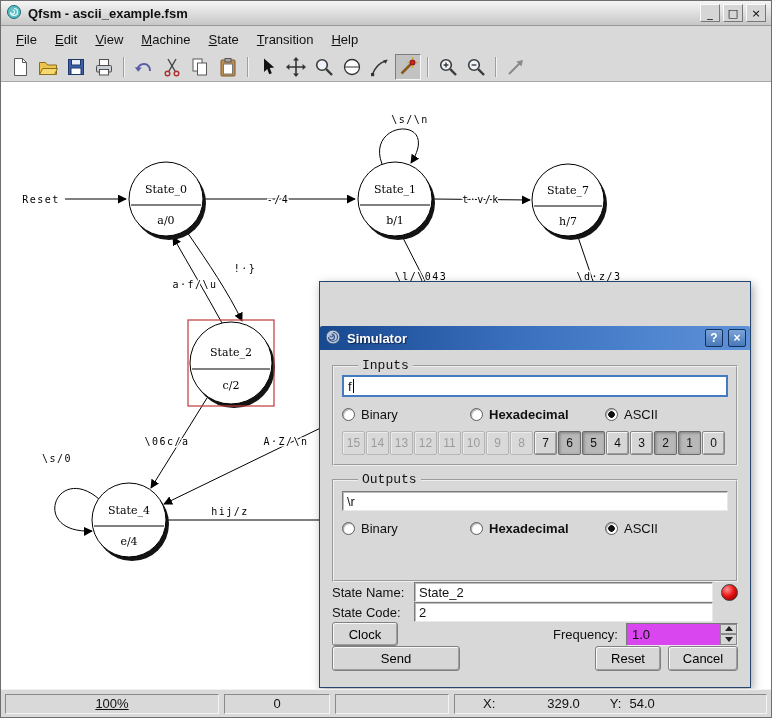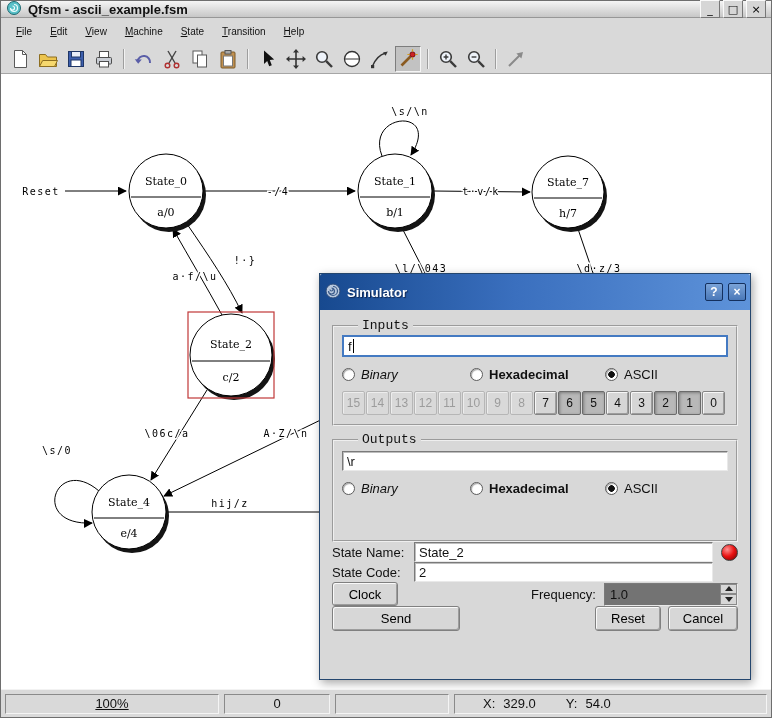--- a/index.html
+++ b/index.html
@@ -2,61 +2,61 @@
 <html><head>
 <meta charset="utf-8">
 <style>
   * { margin:0; padding:0; box-sizing:border-box; }
   html,body { width:772px; height:718px; }
   body { font-family:"Liberation Sans","DejaVu Sans",sans-serif; font-size:13px; background:#808080; color:#111; }
 
   .window { width:772px; height:718px; background:#d9d9d9; border:1px solid #6e6e6e; display:flex; flex-direction:column; }
 
   
-  .titlebar { height:17px; background:linear-gradient(#f5f5f5,#c7c7c7); border-bottom:1px solid #979797; display:flex; align-items:center; padding:0 5px; gap:6px; flex:0 0 auto; }
+  .titlebar { height:25px; background:linear-gradient(#f5f5f5,#c7c7c7); border-bottom:1px solid #979797; display:flex; align-items:center; padding:0 5px; gap:6px; flex:0 0 auto; }
   .titlebar .title { font-weight:bold; font-size:13px; flex:1; white-space:nowrap; }
   .win-btn { width:20px; height:18px; background:#d6d6d6; border:1px solid; border-color:#fafafa #777 #777 #fafafa; font-size:11px; line-height:1; display:flex; align-items:center; justify-content:center; font-family:"DejaVu Sans",sans-serif; }
   .win-btns { display:flex; gap:3px; }
 
   
   .menubar { height:26px; display:flex; align-items:center; padding:0 6px; background:#d9d9d9; flex:0 0 auto; }
-  .menu-item { display:inline-block; padding:3px 9px; font-size:10px; }
+  .menu-item { display:inline-block; padding:3px 9px; font-size:13px; }
   .menu-item::first-letter { text-decoration:underline; }
 
   
   .toolbar { height:30px; display:flex; align-items:center; padding:0 6px; gap:2px; background:#d9d9d9; border-bottom:1px solid #a6a6a6; flex:0 0 auto; }
   .tool { width:26px; height:26px; display:flex; align-items:center; justify-content:center; background:transparent; border:1px solid transparent; padding:0; }
   .tool.active { background:#c2c2c2; border-color:#7d7d7d #f5f5f5 #f5f5f5 #7d7d7d; }
   .tool svg { display:block; }
   .tool-sep { width:2px; height:20px; border-left:1px solid #9e9e9e; border-right:1px solid #f2f2f2; margin:0 4px; }
 
   
   .canvas { position:relative; flex:1; background:#fff; overflow:hidden; }
   .diagram { position:absolute; left:0; top:0; }
   text.sname, text.scode { font-family:"DejaVu Serif",serif; font-size:11px; text-anchor:middle; fill:#000; }
   text.tlabel { font-family:"DejaVu Sans Mono",monospace; font-size:10px; letter-spacing:1.5px; text-anchor:middle; fill:#000; paint-order:stroke; stroke:#fff; stroke-width:3px; }
   .tline { stroke:#000; stroke-width:1; fill:none; }
 
   
   .dialog { position:absolute; left:318px; top:199px; width:432px; height:407px; background:#d8d8d8; border:1px solid #24466e; box-shadow:2px 3px 9px rgba(0,0,0,.35); display:flex; flex-direction:column; }
-  .dlg-titlebar { height:36px; flex:0 0 auto; background:linear-gradient(90deg,#17498f,#3a6fbe 45%,#5e93da); display:flex; align-items:center; padding:4px 4px; gap:5px; border-radius:2px 2px 0 0; }
+  .dlg-titlebar { height:24px; flex:0 0 auto; background:linear-gradient(90deg,#17498f,#3a6fbe 45%,#5e93da); display:flex; align-items:center; padding:4px 4px; gap:5px; border-radius:2px 2px 0 0;margin-top:44px; }
   .dlg-title { color:#fff; font-weight:bold; font-size:13px; flex:1; text-shadow:1px 1px 1px rgba(0,0,20,.55); }
   .dlg-btn { width:18px; height:18px; border:1px solid #14305e; background:linear-gradient(#7aa3d8,#4a78b8); color:#fff; font-weight:bold; font-size:12px; line-height:1; display:flex; align-items:center; justify-content:center; border-radius:2px; }
   .dlg-body { flex:1; padding:2px 12px 10px; display:flex; flex-direction:column; }
 
   fieldset.group { border:2px groove #efefef; margin-top:6px; padding:2px 8px 9px; }
   fieldset.group legend { padding:0 4px; margin-left:16px; font-size:13px;font-family:Liberation Mono, monospace; }
 
   .line-edit { background:#fff; border:1px solid; border-color:#7a7a7a #e9e9e9 #e9e9e9 #7a7a7a; box-shadow:inset 1px 1px 0 #bdbdbd; display:flex; align-items:center; padding:0 4px; font-size:13px; height:20px; overflow:hidden; white-space:pre; }
   .line-edit.focus { height:22px; border:2px solid #447ac2; box-shadow:none; }
   .caret { width:1px; height:14px; background:#000; display:inline-block; margin-left:1px; }
 
   .radio-row { display:flex; align-items:center; margin-top:8px; height:18px; }
   .radio { display:flex; align-items:center; gap:6px; }
-  .radio:nth-child(1) { width:128px;font-style:italic; }
+  .radio:nth-child(1) { width:128px; }
   .radio:nth-child(2) { width:135px;font-weight:bold; }
   .rb { width:13px; height:13px; border-radius:50%; background:#fff; border:1px solid #5c5c5c; box-shadow:inset 1px 1px 1px #a8a8a8; flex:0 0 auto; }
   .rb.checked { background:radial-gradient(circle at 50% 50%, #101010 0 3px, #fff 3.6px); }
 
   .bits-row { display:flex; gap:1px; margin-top:8px; }
   .bit { width:23px; height:24px; font-size:12px; color:#111; background:#d6d6d6; border:1px solid #858585; border-radius:2px; box-shadow:inset 1px 1px 0 #f7f7f7, inset -1px -1px 0 #9d9d9d; }
   .bit.on { background:#b8b8b8; border-color:#6b6b6b; box-shadow:inset 1px 1px 3px #7e7e7e; }
   .bit.dis { color:#9c9c9c; background:#d9d9d9; border-color:#b6b6b6; box-shadow:inset 1px 1px 0 #ededed; }
 
   .out-field { margin-top:2px; }
@@ -69,33 +69,33 @@
   .led { width:17px; height:17px; border-radius:50%; margin-left:8px; flex:0 0 auto; background:radial-gradient(circle at 35% 30%, #ff9292, #ea1212 48%, #790000 96%); border:1px solid #3c3c3c; }
 
   .btn { height:24px; padding:0 12px; background:#d7d7d7; border:1px solid #808080; border-radius:3px; box-shadow:inset 1px 1px 0 #f9f9f9, inset -1px -1px 0 #9d9d9d; font-size:13px; font-family:inherit; }
   .btn-clock { width:66px; }
   .btn-send { width:128px; height:25px; }
   .btn-reset { width:66px; height:25px; margin-right:7px; }
   .btn-cancel { width:70px; height:25px; }
   .spacer { flex:1; }
   .freq-label { width:auto; margin-right:8px; }
 
-  .spinbox { width:134px; height:23px; display:flex; background:#737373; border:1px solid; border-color:#7a7a7a #e9e9e9 #e9e9e9 #7a7a7a; }
+  .spinbox { width:112px; height:23px; display:flex; background:#d946ef; border:1px solid; border-color:#7a7a7a #e9e9e9 #e9e9e9 #7a7a7a; }
   .spin-value { flex:1; display:flex; align-items:center; padding:0 5px; font-size:13px; }
   .spin-btns { width:17px; display:flex; flex-direction:column; }
   .spin-btn { flex:1; background:#d7d7d7; border:1px solid #8a8a8a; display:flex; align-items:center; justify-content:center; padding:0; }
   .tri-up { width:0; height:0; border-left:4px solid transparent; border-right:4px solid transparent; border-bottom:5px solid #222; }
   .tri-down { width:0; height:0; border-left:4px solid transparent; border-right:4px solid transparent; border-top:5px solid #222; }
 
   
   .statusbar { height:28px; display:flex; align-items:center; gap:5px; padding:0 4px; background:#d9d9d9; border-top:1px solid #f2f2f2; flex:0 0 auto; }
   .spanel { height:20px; border:1px solid; border-color:#8a8a8a #f4f4f4 #f4f4f4 #8a8a8a; display:flex; align-items:center; justify-content:center; font-size:13px; background:#d9d9d9; }
   .sp1 { width:214px;text-decoration:underline; } .sp2 { width:106px; } .sp3 { width:114px; }
   .sp4 { flex:1; justify-content:flex-start; padding-left:28px; }
-  .sp4 .xl { margin-right:8px; } .sp4 .xv { margin-right:30px; } .sp4 .yl { margin-right:8px; }
+  .sp4 .xl { margin-right:8px; } .sp4 .xv { margin-right:30px;margin-left:44px; } .sp4 .yl { margin-right:8px; }
 </style>
 </head>
 <body>
 
 <div class="window">
 
   <div class="titlebar">
     <span>
       <svg width="16" height="16" viewBox="0 0 16 16">
           <circle cx="8" cy="8" r="6.5" fill="#58c0c8" stroke="#206870"></circle>

